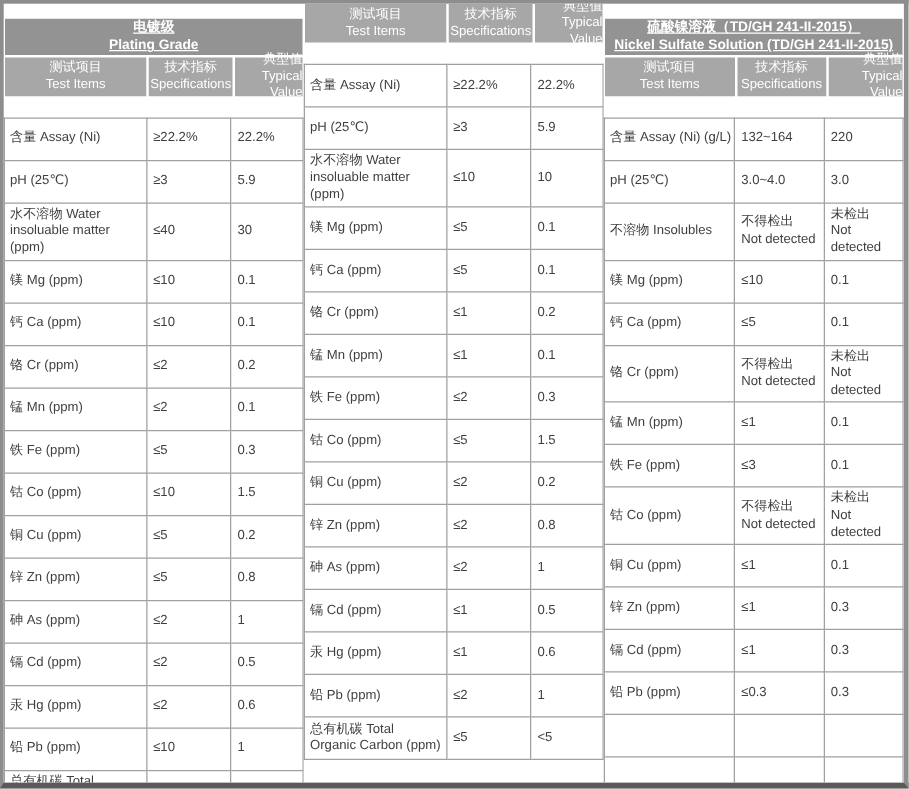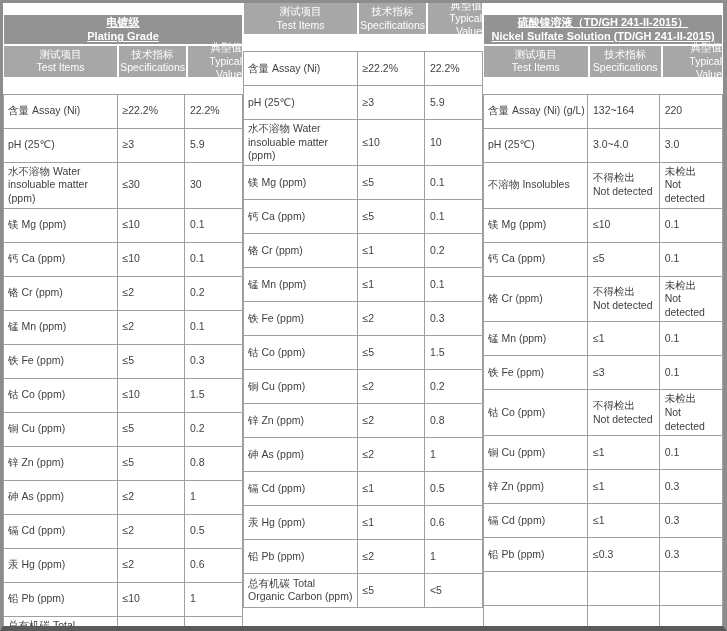--- a/index.html
+++ b/index.html
@@ -120,21 +120,21 @@
             <td>≥22.2%</td>
             <td>22.2%</td>
           </tr>
           <tr>
             <td>pH (25℃)</td>
             <td>≥3</td>
             <td>5.9</td>
           </tr>
           <tr>
             <td>水不溶物 Water insoluable matter (ppm)</td>
-            <td>≤30</td>
+            <td>≤40</td>
             <td>30</td>
           </tr>
           <tr>
             <td>镁 Mg (ppm)</td>
             <td>≤10</td>
             <td>0.1</td>
           </tr>
           <tr>
             <td>钙 Ca (ppm)</td>
             <td>≤10</td>

